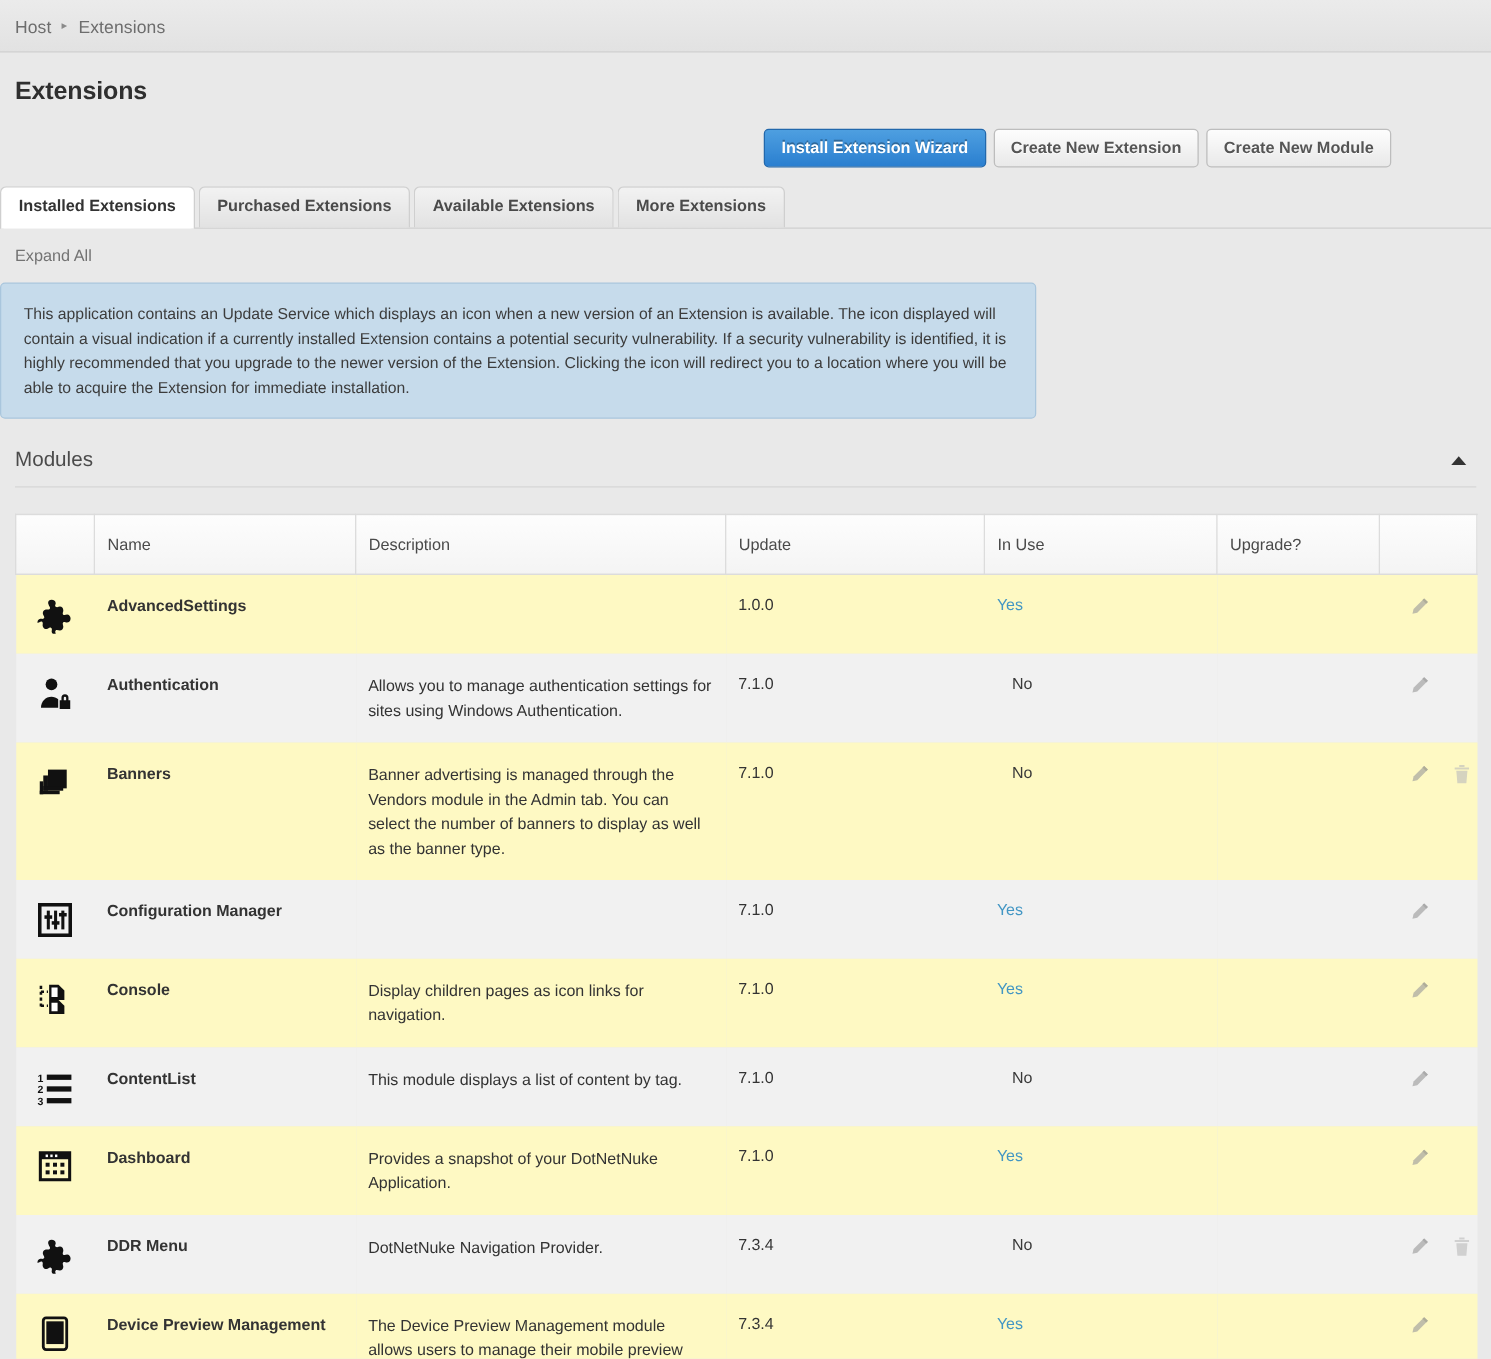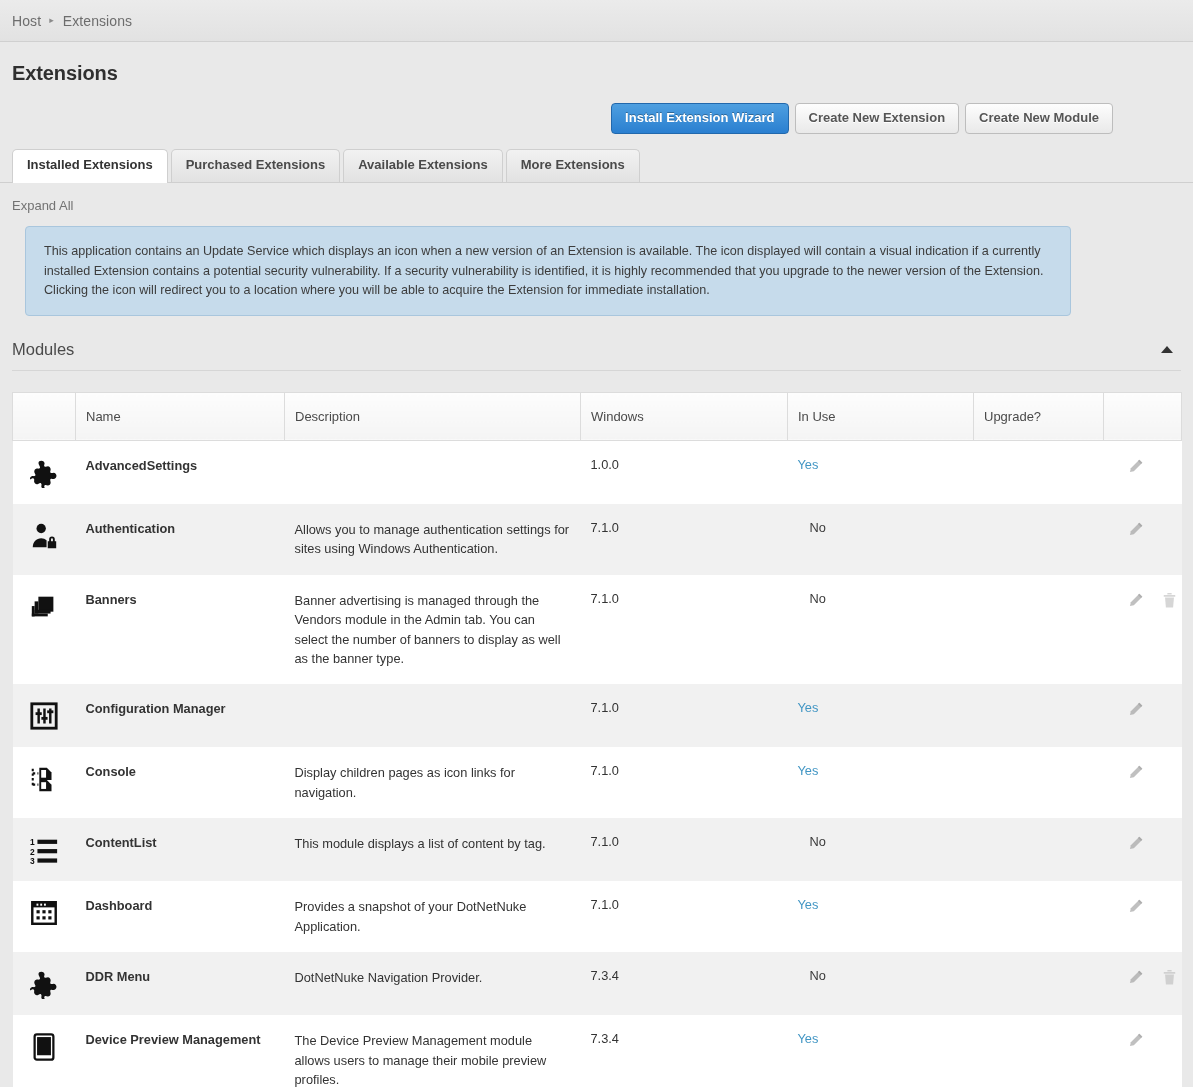--- a/index.html
+++ b/index.html
@@ -69,21 +69,20 @@
   .btn-primary {
     color: #fff;
     background: linear-gradient(to bottom, #4e9fe0 0%, #2a7fd0 100%);
     border: 1px solid #2268ac;
     text-shadow: 0 -1px 0 rgba(0,0,0,.3);
   }
 
   
   .tabs-wrap {
     margin-top: 16px;
-    padding-left: 12px;
     border-bottom: 1px solid #cfcfcf;
     display: flex;
     align-items: flex-end;
     height: 33px;
   }
   .tab {
     font-size: 13px;
     font-weight: bold;
     color: #4a4a4a;
     padding: 8px 14px 9px;
@@ -108,22 +107,22 @@
   .expand-all-row { padding: 13px 0 10px 12px; }
   .link-blue {
     font-size: 13px;
     color: #737373;
     text-decoration: none;
     cursor: pointer;
   }
 
   
   .notice {
-    margin: 2px 12px 0 25px;
-    width: 1046px;
+    margin: 2px 12px 0 0;
+    width: 829px;
     background: #c6dbeb;
     border: 1px solid #a9c6dd;
     border-radius: 4px;
     padding: 15px 18px 14px 18px;
   }
   .notice-text {
     font-size: 12.6px;
     color: #3c3c3c;
     line-height: 1.55;
     margin: 0;
@@ -180,21 +179,21 @@
   col.c-upg  { width: 130px; }
   col.c-act  { width: 78px; }
 
   table.ext tbody td {
     font-size: 12.8px;
     color: #333;
     vertical-align: top;
     padding: 16px 10px 16px 10px;
     border: none;
   }
-  tr.row-odd  td { background: #ffffff; }
+  tr.row-odd  td { background: #fef9c3; }
   tr.row-even td { background: #f1f1f1; }
 
   td.cell-icon {
     padding-left: 0;
     padding-right: 0;
     text-align: center;
     border-left: 1px solid #dcdcdc;
   }
   td.cell-name {
     font-weight: bold;
@@ -283,21 +282,21 @@
       <col class="c-ver">
         <col class="c-use">
         <col class="c-upg">
         <col class="c-act">
     </colgroup>
     <thead>
       <tr>
         <th></th>
         <th>Name</th>
         <th>Description</th>
-        <th>Windows</th>
+        <th>Update</th>
         <th>In Use</th>
         <th>Upgrade?</th>
         <th></th>
       </tr>
     </thead>
     <tbody id="modules-tbody">
         <tr class="row-odd">
           <td class="cell-icon"><span class="mod-icon"><svg xmlns="http://www.w3.org/2000/svg" viewBox="0 0 32 32" width="30" height="30">
                 <path fill="#111" d="M13 3c2.2 0 3.6 1.3 3.6 2.9 0 .8-.5 1.3-.5 2 0 .8.7 1.4 1.7 1.4.9 0 1.6-.5 2.4-.5 1.6 0 2.9 1.4 2.9 3.4 0 1-.5 1.8-.5 2.5 0 .8.6 1.4 1.5 1.4.8 0 1.4-.5 2.2-.5 1.7 0 3 1.5 3 3.4 0 2-1.4 3.5-3.2 3.5-.9 0-1.5-.5-2.2-.5-.8 0-1.3.6-1.3 1.4 0 .8.5 1.6.5 2.6 0 1.9-1.3 3.3-3 3.3-.9 0-1.6-.5-2.4-.5-.9 0-1.5.6-1.5 1.4 0 .7.5 1.3.5 2.1 0 .2 0 .4-.1.6-1.6.2-3.1-.8-3.4-2.3-.2-1 .3-1.8.1-2.6-.2-.9-1-1.4-2-1.2-.9.2-1.4.9-2.2 1.1-1.7.4-3.2-.7-3.6-2.6-.2-1 .2-1.9 0-2.6-.2-.8-.9-1.2-1.8-1-.8.2-1.3.8-2.1 1-.2 0-.3.1-.5.1-.3-1.6.7-3.1 2.3-3.5.9-.2 1.7.2 2.4 0 .8-.2 1.2-.9 1-1.7-.2-.8-.9-1.5-1.1-2.5-.4-1.8.7-3.4 2.5-3.8.9-.2 1.7.2 2.5 0 .8-.2 1.2-.9 1-1.7-.2-.8-.9-1.4-1.1-2.3C9.3 4.5 10.9 3 13 3z"></path>
               </svg></span></td>

